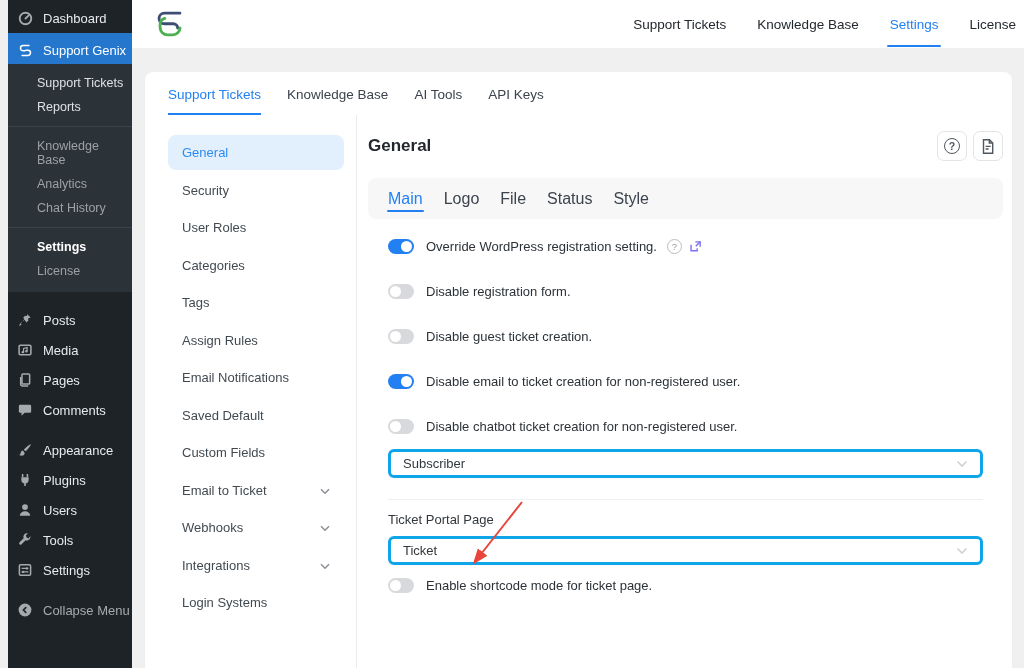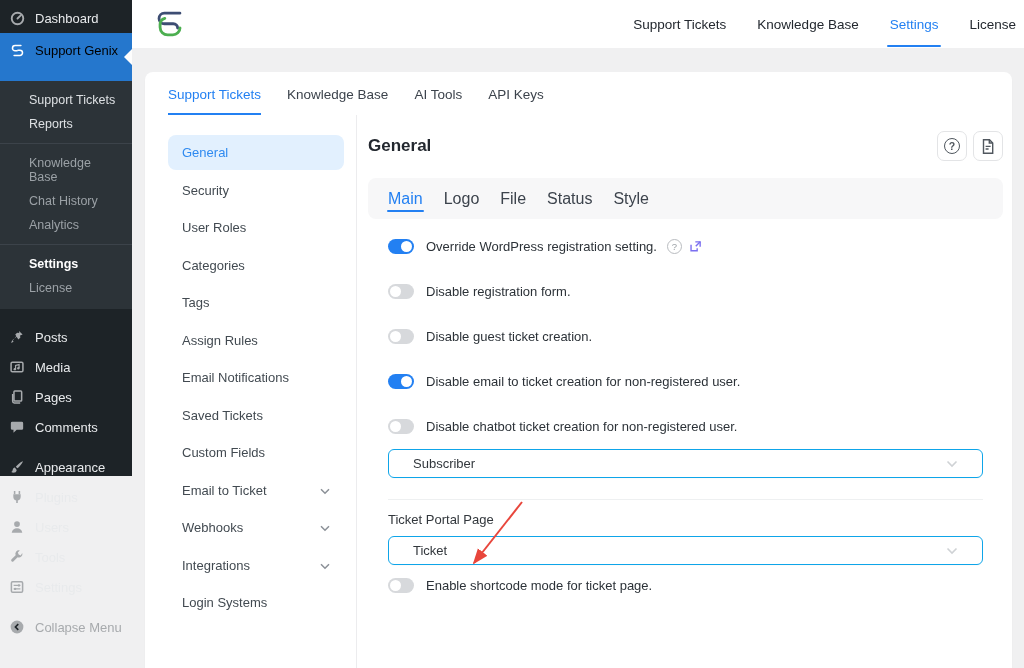--- a/index.html
+++ b/index.html
@@ -1,26 +1,26 @@
 <!DOCTYPE html>
 <html><head>
 <meta charset="utf-8">
 <style>
   * { margin:0; padding:0; box-sizing:border-box; }
   html,body { width:1024px; height:668px; overflow:hidden; }
   body { font-family:"Liberation Sans", sans-serif; background:#f0f0f1; }
   #app { position:relative; width:1024px; height:668px; }
 
   
-  .wp-sidebar { position:absolute; left:0; top:0; width:132px; height:476px; background:#1d2327; color:#f0f0f1; font-size:13px; }
+  .wp-sidebar { position:absolute; left:8px; top:0; width:132px; height:668px; background:#1d2327; color:#f0f0f1; font-size:13px; }
   .wp-item { position:relative; display:flex; align-items:center; gap:9px; padding:6px 8px; min-height:28px; color:#e8eaec; cursor:pointer; }
   .wp-item .wpi { width:18px; height:18px; flex:0 0 18px; display:grid; place-items:center; }
   .wp-item svg { display:block; }
   .wp-item.first { padding-top:9px; }
-  .wp-item.active { background:#2577cd; color:#000000; padding-top:8px; padding-bottom:22px; }
+  .wp-item.active { background:#2577cd; color:#ffffff; padding-top:8px; padding-bottom:5px; }
   .wp-item.active::after { content:''; position:absolute; right:0; top:50%; transform:translateY(-50%); width:0; height:0;
     border-top:8px solid transparent; border-bottom:8px solid transparent; border-right:8px solid #fdfdfd; }
   .wp-submenu { background:#2c3338; padding:7px 0 9px; font-size:12.5px; }
   .wp-sub { padding:5px 10px 5px 29px; color:#9ba1a6; cursor:pointer; }
   .wp-sub.bright { color:#dde0e3; }
   .wp-sub.current { color:#ffffff; font-weight:bold; }
   .wp-subdiv { border-top:1px solid #3c434a; margin:7px 0; }
   .wp-gap { height:13px; }
   .wp-group-gap { height:10px; }
   .wp-item.dim { color:#a7aaad; }
@@ -64,21 +64,21 @@
   .toggle-row.last { padding:13px 0 0 20px; }
   .switch { position:relative; width:26px; height:15px; border-radius:8px; background:#d7d9dc; flex:0 0 26px; cursor:pointer; }
   .switch.on { background:#2380f2; }
   .switch::after { content:''; position:absolute; top:2px; left:2px; width:11px; height:11px; border-radius:50%; background:#fff; }
   .switch.on::after { left:13px; }
   .t-label { font-size:13px; color:#2c3238; }
   .row-extra { display:flex; align-items:center; gap:7px; margin-left:-2px; }
   .qmark { width:15px; height:15px; border:1.3px solid #b9bcc0; border-radius:50%; color:#9aa0a5; font-size:9.5px; display:grid; place-items:center; line-height:1; }
 
   .field-label { font-size:13px; color:#32373c; margin:12px 20px 9px; }
-  .select { height:29px; margin:0 20px; border:1px solid #0ea5e9; border-radius:6px; display:flex; align-items:center; padding:0 24px; font-size:13px; color:#32373c; cursor:pointer; box-shadow:0 1px 1px rgba(0,0,0,.02); }
+  .select { height:29px; margin:0 20px; border:3px solid #0ea5e9; border-radius:6px; display:flex; align-items:center; padding:0 12px; font-size:13px; color:#32373c; cursor:pointer; box-shadow:0 1px 1px rgba(0,0,0,.02); }
   .select .sel-chev { margin-left:auto; }
   .hdivider { border-top:1px solid #eef0f1; margin:21px 20px 10px; }
 
   .arrow-overlay { position:absolute; left:0; top:0; width:1024px; height:668px; pointer-events:none; }
 </style>
 </head>
 <body>
 
 <div id="app">
 
@@ -101,22 +101,22 @@
           </svg>
       </span>
       <span>Support Genix</span>
     </div>
 
     <div class="wp-submenu">
       <div class="wp-sub bright">Support Tickets</div>
       <div class="wp-sub bright">Reports</div>
       <div class="wp-subdiv"></div>
       <div class="wp-sub">Knowledge Base</div>
+      <div class="wp-sub">Analytics</div>
       <div class="wp-sub">Chat History</div>
-      <div class="wp-sub">Analytics</div>
       <div class="wp-subdiv"></div>
       <div class="wp-sub current">Settings</div>
       <div class="wp-sub">License</div>
     </div>
 
     <div class="wp-gap"></div>
 
     <div class="wp-item">
       <span class="wpi">
         <svg width="16" height="16" viewBox="0 0 20 20" fill="#a7aaad">
@@ -259,21 +259,21 @@
           <div class="snav-item">
               <span>Tags</span>
             </div>
           <div class="snav-item">
               <span>Assign Rules</span>
             </div>
           <div class="snav-item">
               <span>Email Notifications</span>
             </div>
           <div class="snav-item">
-              <span>Saved Tickets</span>
+              <span>Saved Default</span>
             </div>
           <div class="snav-item">
               <span>Custom Fields</span>
             </div>
           <div class="snav-item">
             <span>Email to Ticket</span>
             <span class="chev"><svg width="10" height="7" viewBox="0 0 10 7">
                   <path d="M1 1.3 5 5.3 9 1.3" stroke="#8b9097" stroke-width="1.5" fill="none"></path>
                 </svg></span>
           </div>

